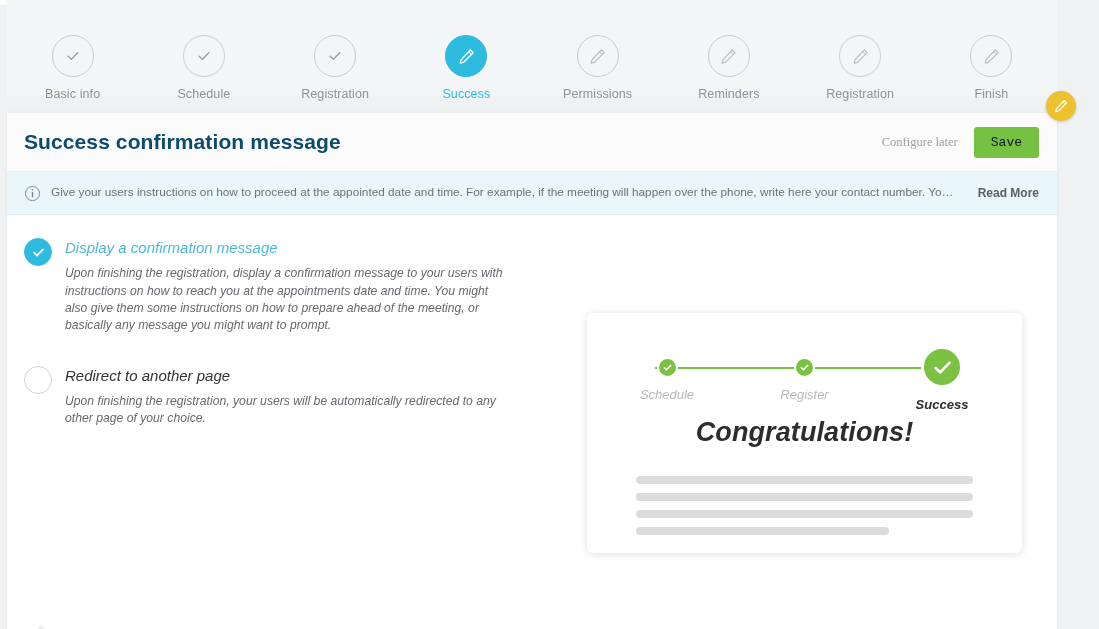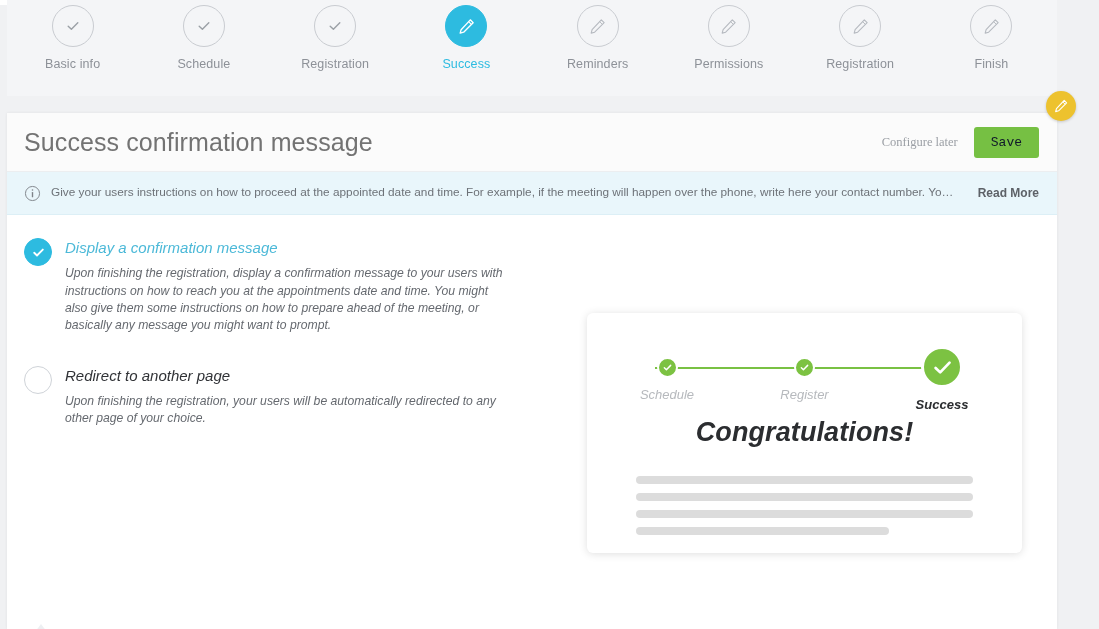--- a/index.html
+++ b/index.html
@@ -28,21 +28,21 @@
 
   
   .stepper {
     position: absolute;
     top: 0; left: 7px;
     width: 1050px;
     height: 96px;
     background: #f4f5f7;
     display: flex;
     align-items: flex-start;
-    padding-top: 5px;
+    padding-top: 35px;
   }
   .step {
     flex: 1 1 0;
     display: flex;
     flex-direction: column;
     align-items: center;
     cursor: pointer;
   }
   .step-circle {
     width: 42px; height: 42px;
@@ -80,23 +80,23 @@
 
   .panel-header {
     height: 59px;
     background: #fbfbfb;
     border-bottom: 1px solid #eceef0;
     display: flex;
     align-items: center;
     padding: 0 18px 0 17px;
   }
   .panel-title {
-    font-size: 25px;
-    font-weight: 400;
-    color: #737373;
+    font-size: 21px;
+    font-weight: 700;
+    color: #0c4a6e;
     letter-spacing: .1px;
   }
   .header-actions {
     margin-left: auto;
     display: flex;
     align-items: center;
     gap: 16px;
   }
   .configure-later {
     font-size: 12.5px;
@@ -359,31 +359,31 @@
     <div class="step-label">Success</div>
   </div>
 
   <div class="step">
     <div class="step-circle">
       <svg width="19" height="19" viewBox="0 0 24 24">
         <path d="M16.8 3.6 L20.4 7.2 L8.4 19.2 L4 20.4 L5.2 16z" fill="none" stroke="#b6bac0" stroke-width="1.4" stroke-linejoin="round"></path>
         <path d="M14.6 5.8 L18.2 9.4" fill="none" stroke="#b6bac0" stroke-width="1.2"></path>
       </svg>
     </div>
-    <div class="step-label">Reminders</div>
+    <div class="step-label">Permissions</div>
   </div>
 
   <div class="step">
     <div class="step-circle">
       <svg width="19" height="19" viewBox="0 0 24 24">
         <path d="M16.8 3.6 L20.4 7.2 L8.4 19.2 L4 20.4 L5.2 16z" fill="none" stroke="#b6bac0" stroke-width="1.4" stroke-linejoin="round"></path>
         <path d="M14.6 5.8 L18.2 9.4" fill="none" stroke="#b6bac0" stroke-width="1.2"></path>
       </svg>
     </div>
-    <div class="step-label">Permissions</div>
+    <div class="step-label">Reminders</div>
   </div>
 
   <div class="step">
     <div class="step-circle">
       <svg width="19" height="19" viewBox="0 0 24 24">
         <path d="M16.8 3.6 L20.4 7.2 L8.4 19.2 L4 20.4 L5.2 16z" fill="none" stroke="#b6bac0" stroke-width="1.4" stroke-linejoin="round"></path>
         <path d="M14.6 5.8 L18.2 9.4" fill="none" stroke="#b6bac0" stroke-width="1.2"></path>
       </svg>
     </div>
     <div class="step-label">Registration</div>

